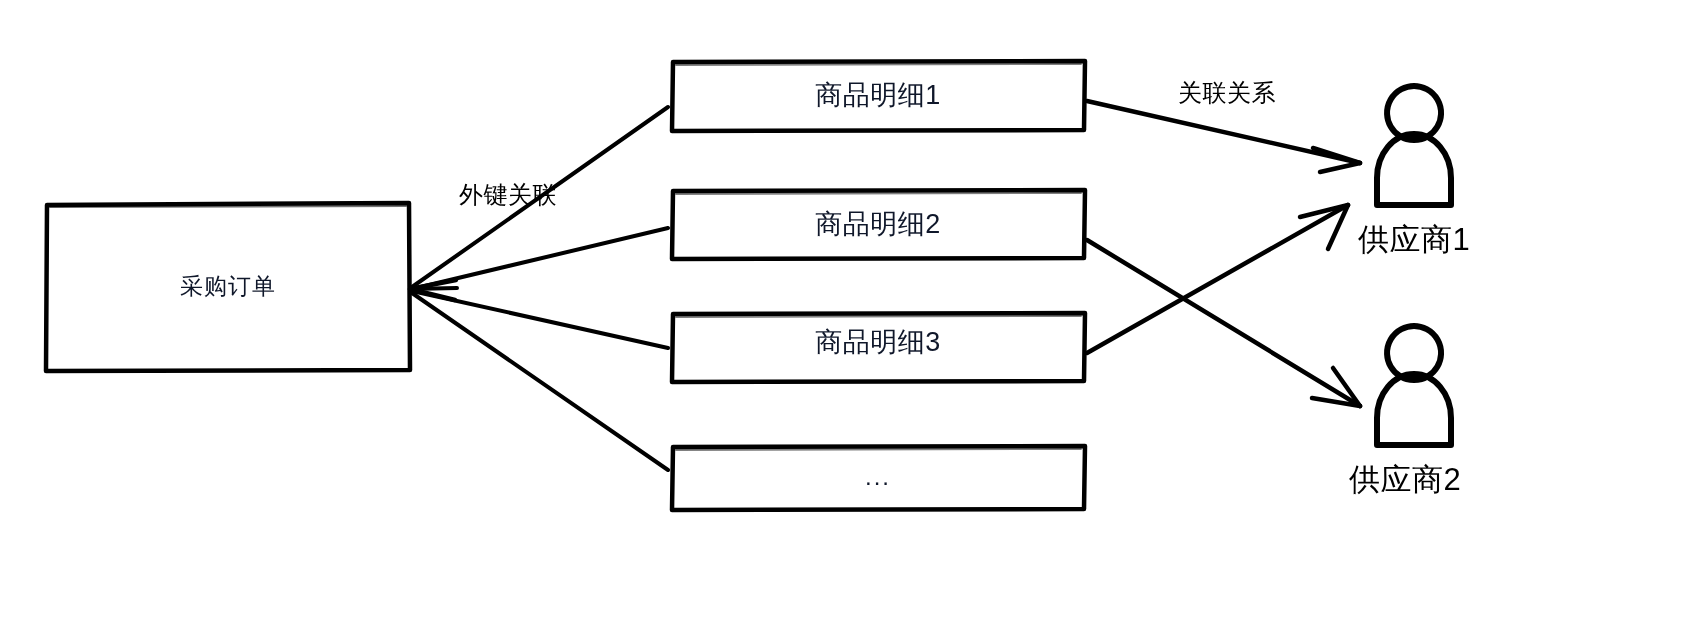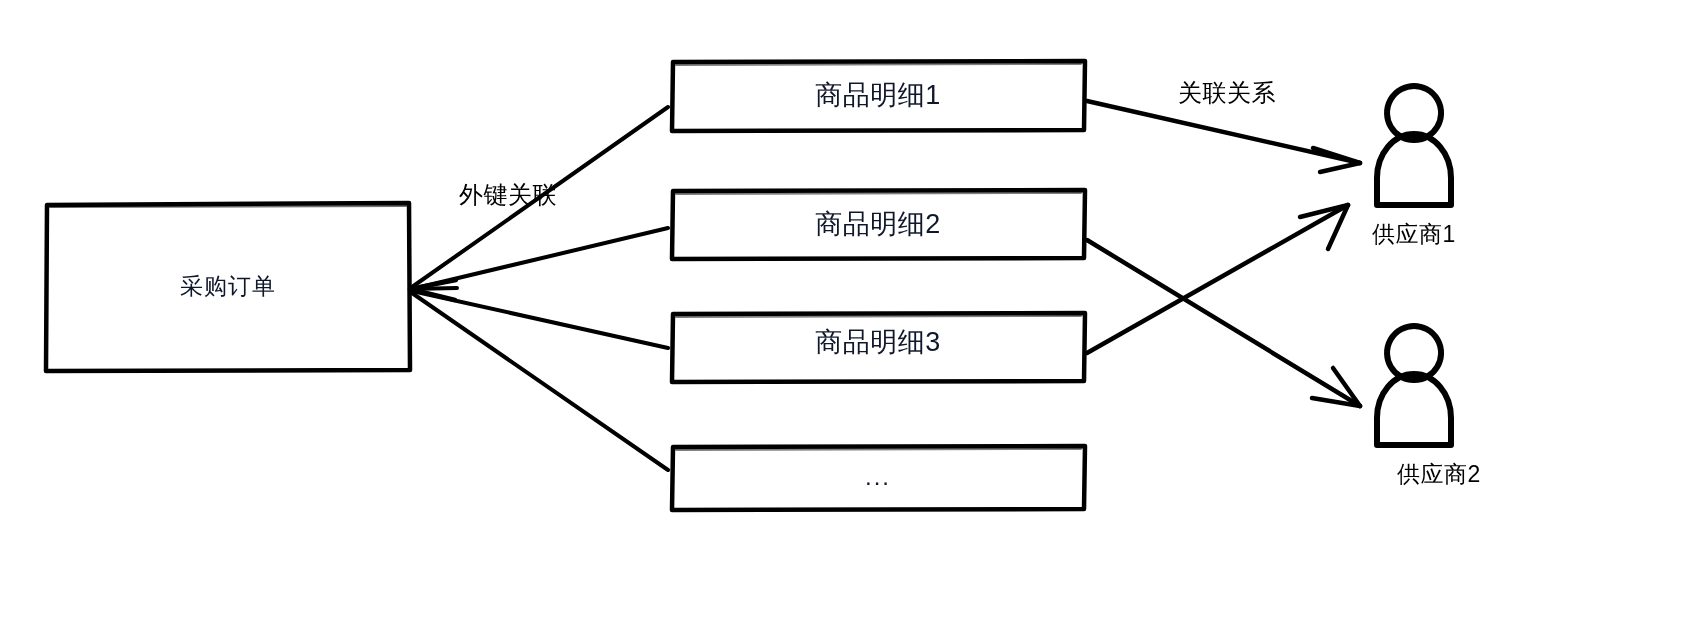--- a/index.html
+++ b/index.html
@@ -52,21 +52,21 @@
   }
   .edge-label {
     position: absolute;
     font-size: 24px;
     color: #000000;
     white-space: nowrap;
     letter-spacing: 0.5px;
   }
   .actor-caption {
     position: absolute;
-    font-size: 23px;
+    font-size: 31px;
     color: #000000;
     white-space: nowrap;
     text-align: center;
     letter-spacing: 0.5px;
   }
 </style>
 </head>
 <body>
 
 <div id="canvas">
@@ -155,15 +155,15 @@
   <div class="node-box" style="left:671px; top:446px; width:414px; height:63px;">
     <span class="box-label ellipsis-label">...</span>
   </div>
 
   <div class="edge-label" style="left:459px; top:140px;margin-top:39px;">外键关联</div>
 
   <div class="edge-label" style="left:1166px; top:77px;margin-left:12px;">关联关系</div>
 
   <div class="actor-caption" style="left:1354px; top:219px; width:120px;">供应商1</div>
 
-  <div class="actor-caption" style="left:1379px; top:459px; width:120px;">供应商2</div>
+  <div class="actor-caption" style="left:1345px; top:459px; width:120px;">供应商2</div>
 
 </div>
 
 </body></html>

